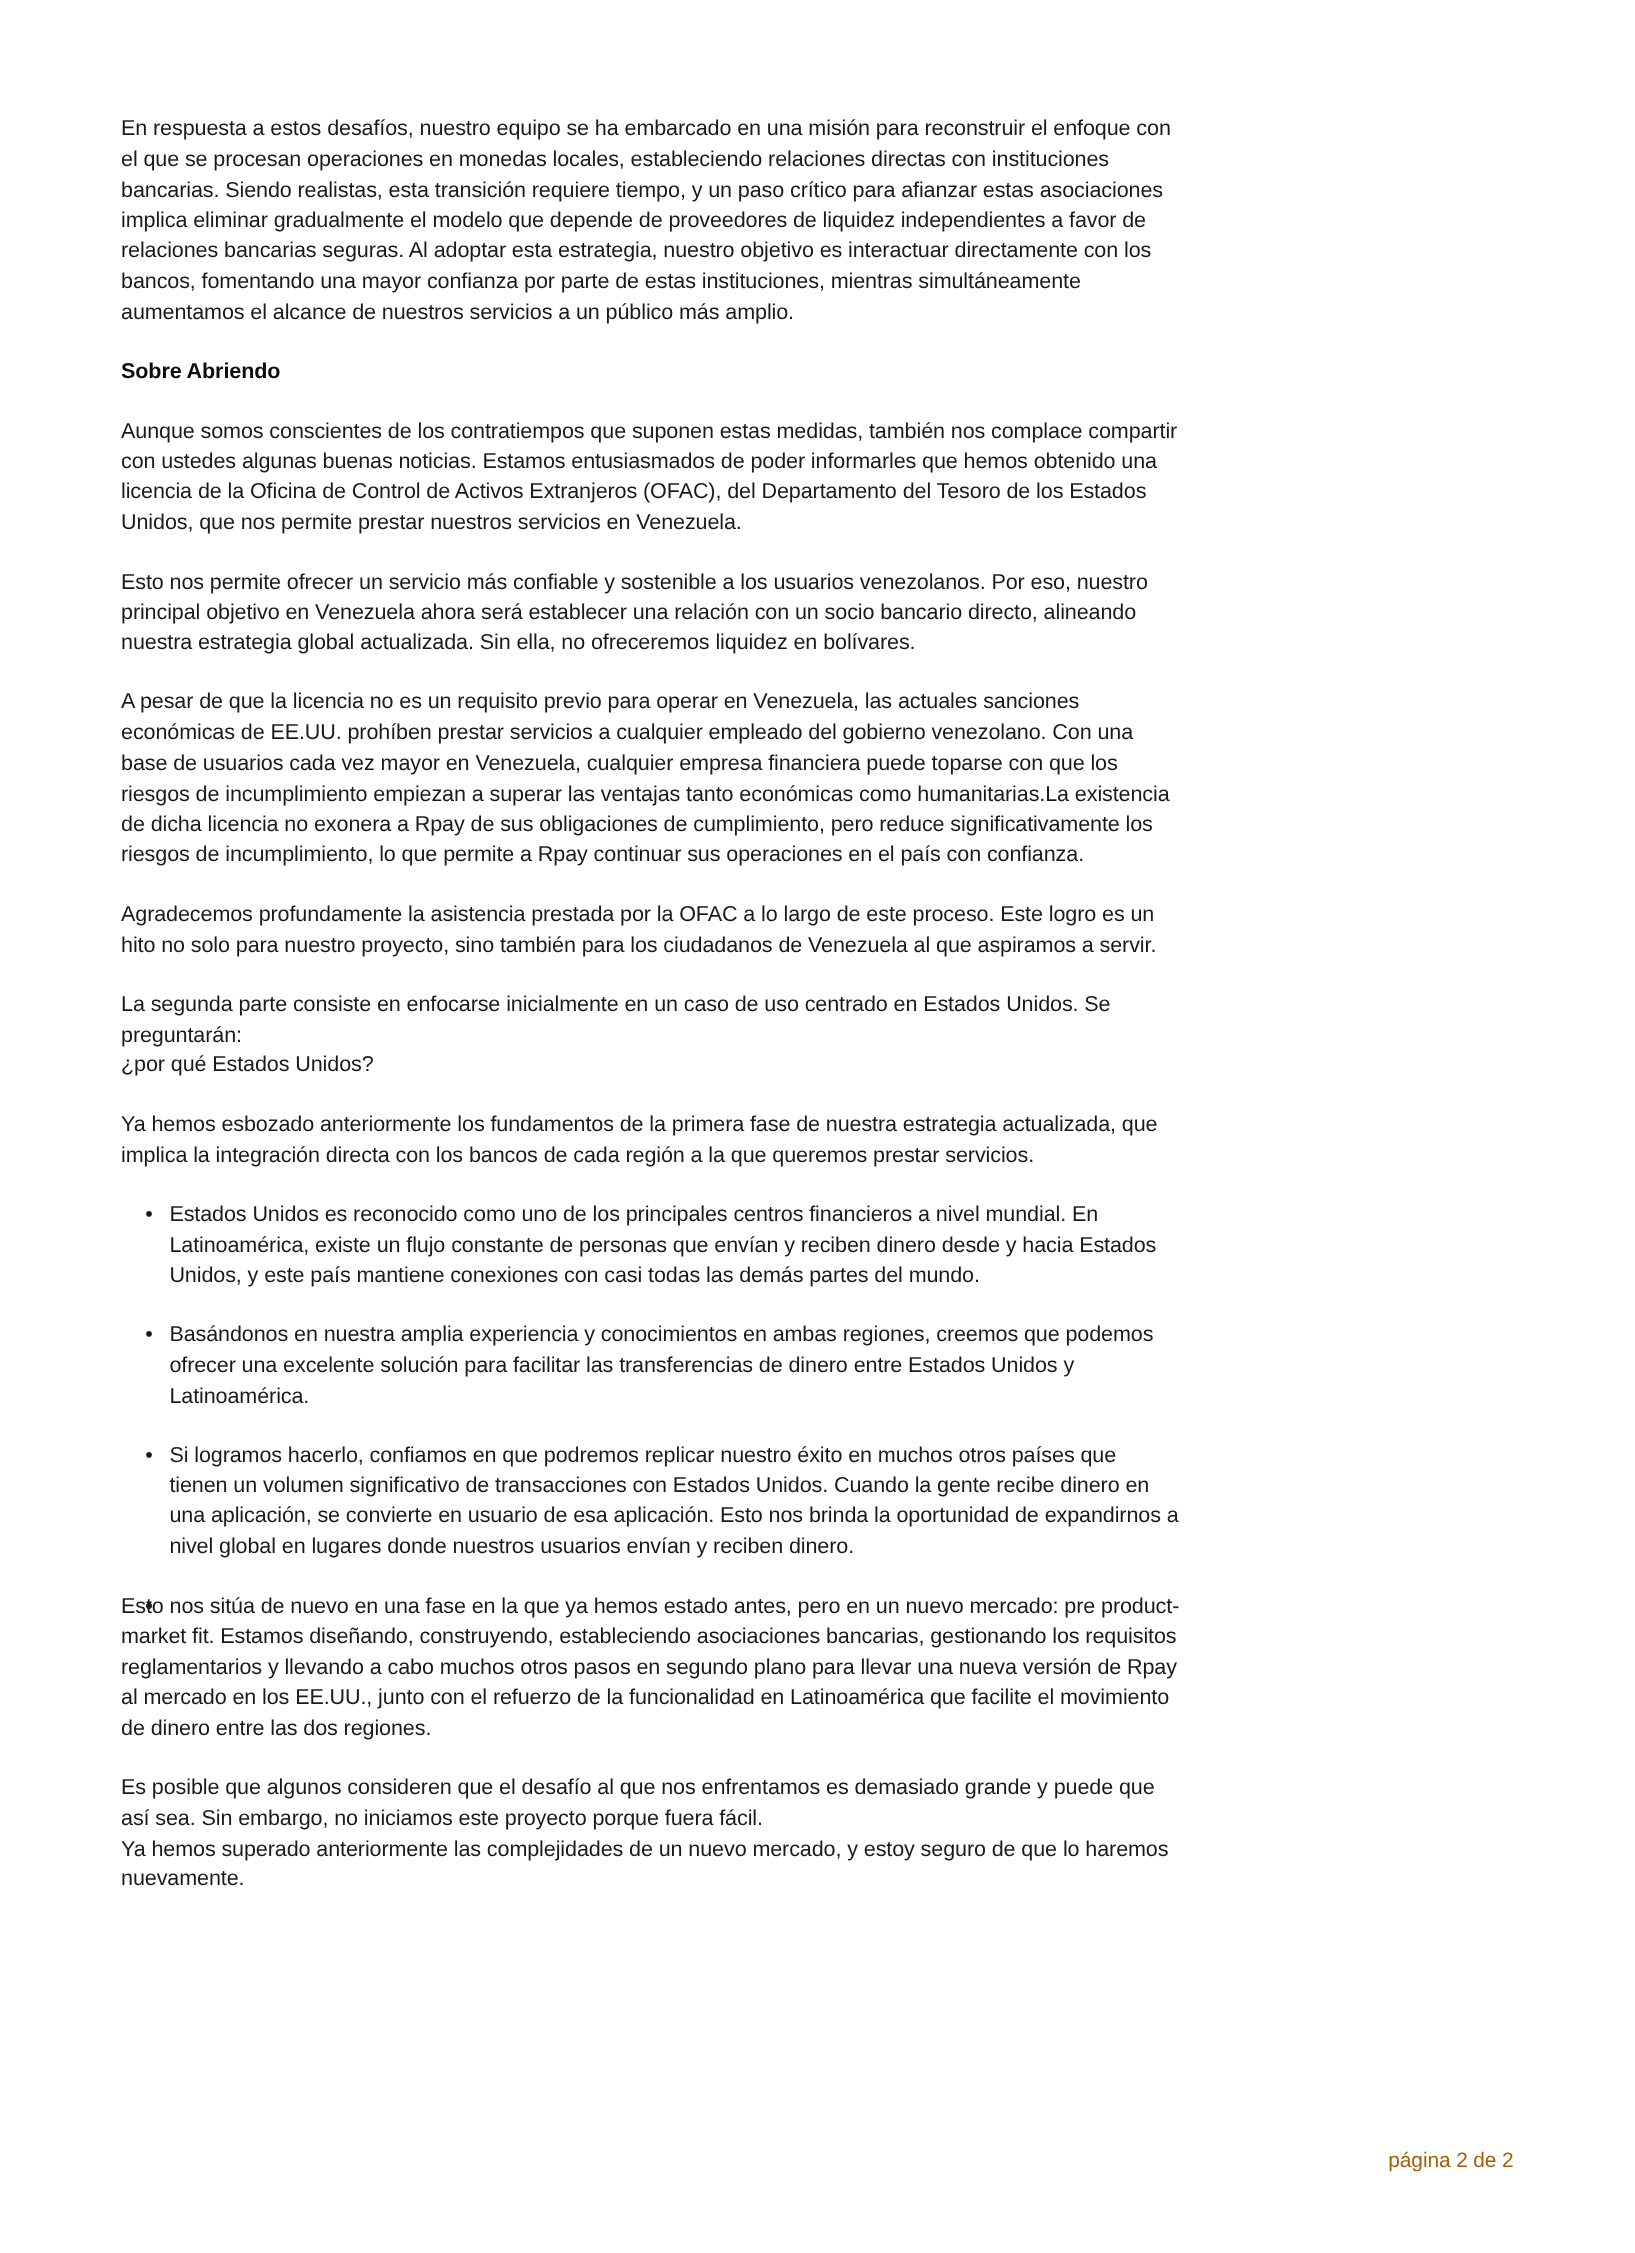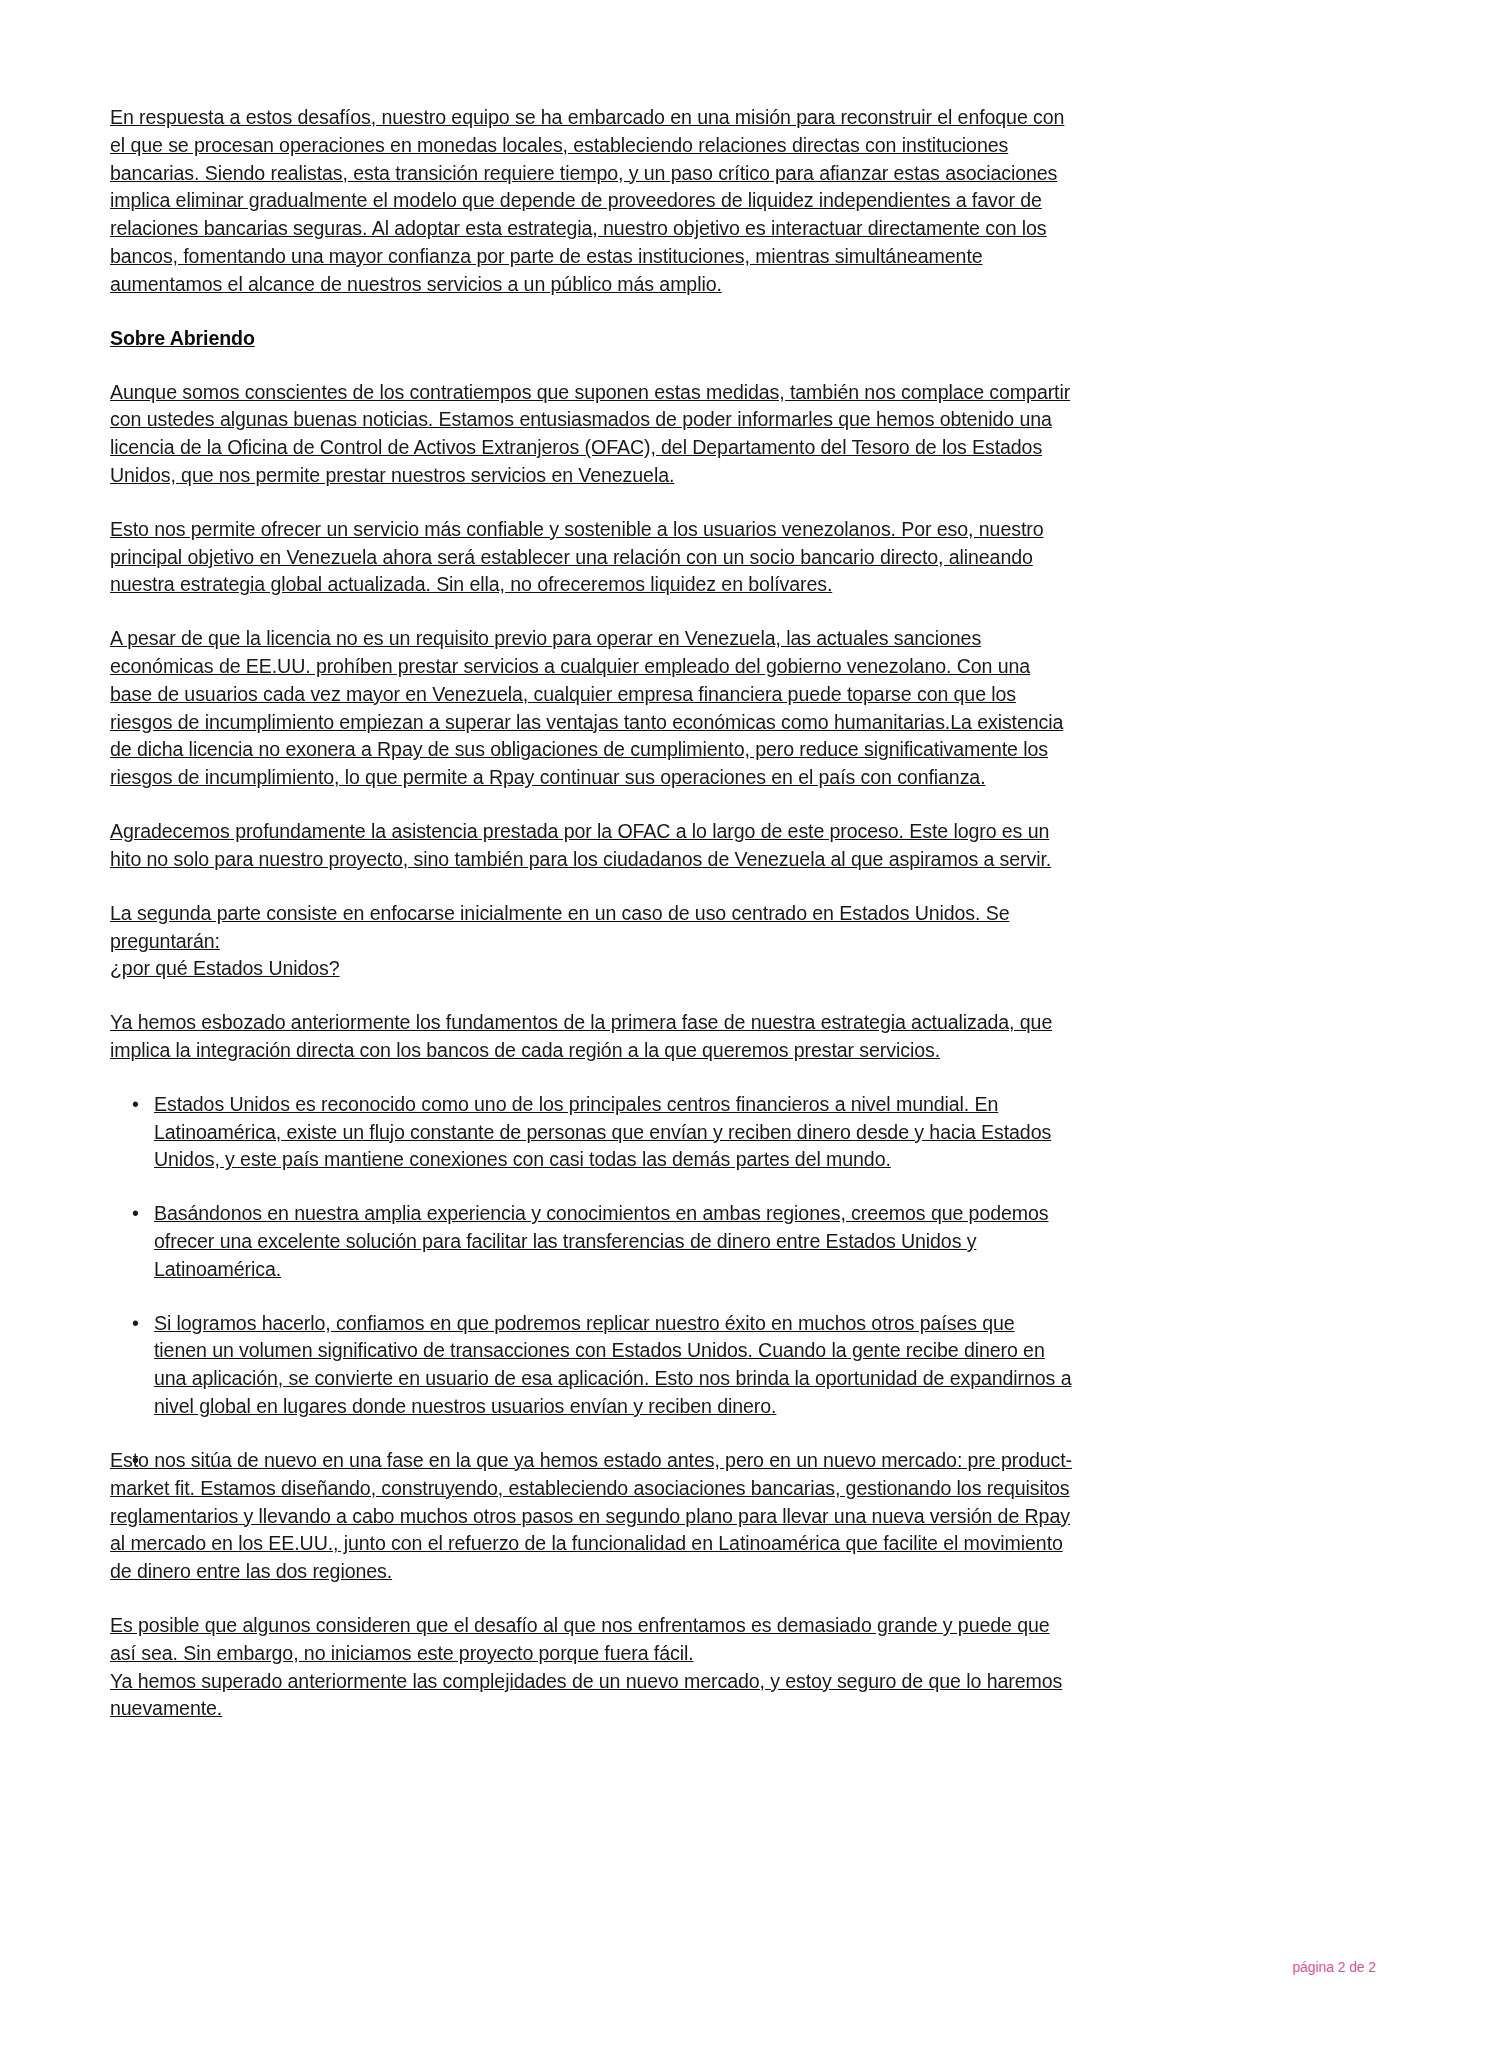--- a/index.html
+++ b/index.html
@@ -12,21 +12,20 @@
     color: #111111;
   }
   .page {
     position: relative;
     width: 1486px;
     height: 2048px;
     background: #ffffff;
     box-sizing: border-box;
     padding: 104px 110px 22px 110px;
     overflow: hidden;
-    text-decoration: underline;
   }
   .doc-body {
     width: 962px;
   }
   p.para {
     margin: 0 0 26px 0;
     font-size: 19.6px;
     line-height: 1.42;
     letter-spacing: -0.1px;
     text-align: left;
@@ -66,22 +65,22 @@
     color: #1a1a1a;
   }
   .footer {
     position: absolute;
     left: 110px;
     right: 110px;
     bottom: 72px;
     text-align: right;
   }
   .footer .page-number {
-    font-size: 14px;
-    color: #ec4899;
+    font-size: 19px;
+    color: #a16207;
     letter-spacing: -0.1px;
     margin-top: 48px;
   }
 </style>
 </head>
 <body>
 
 <div class="page">
   <div class="doc-body">
 

